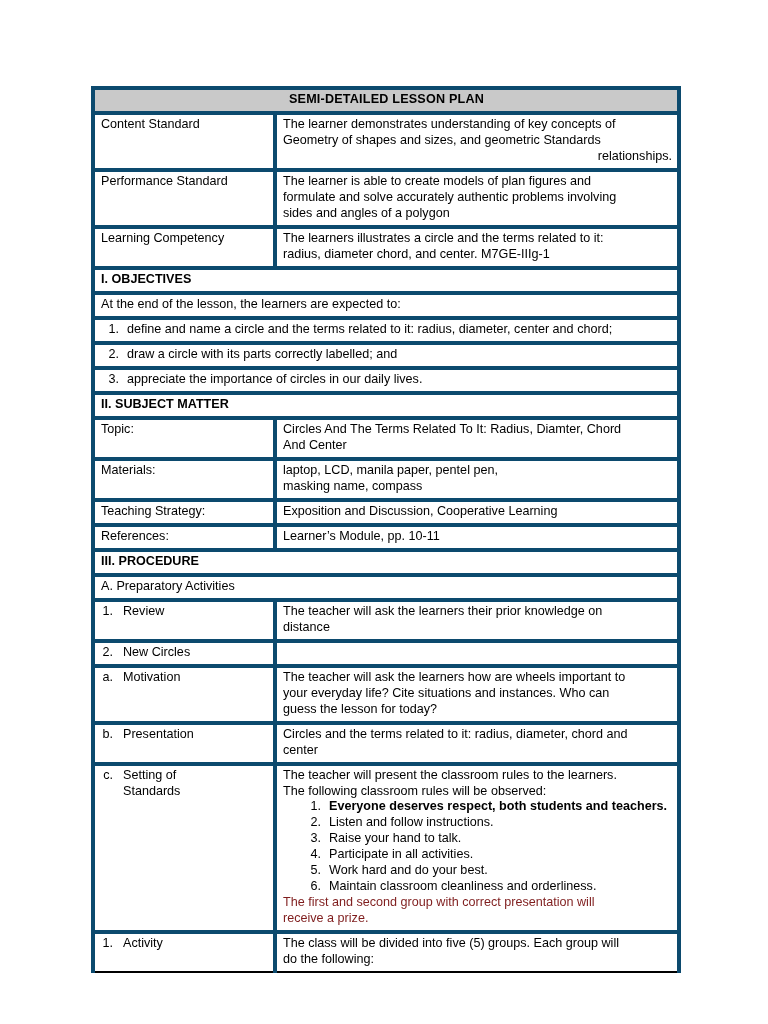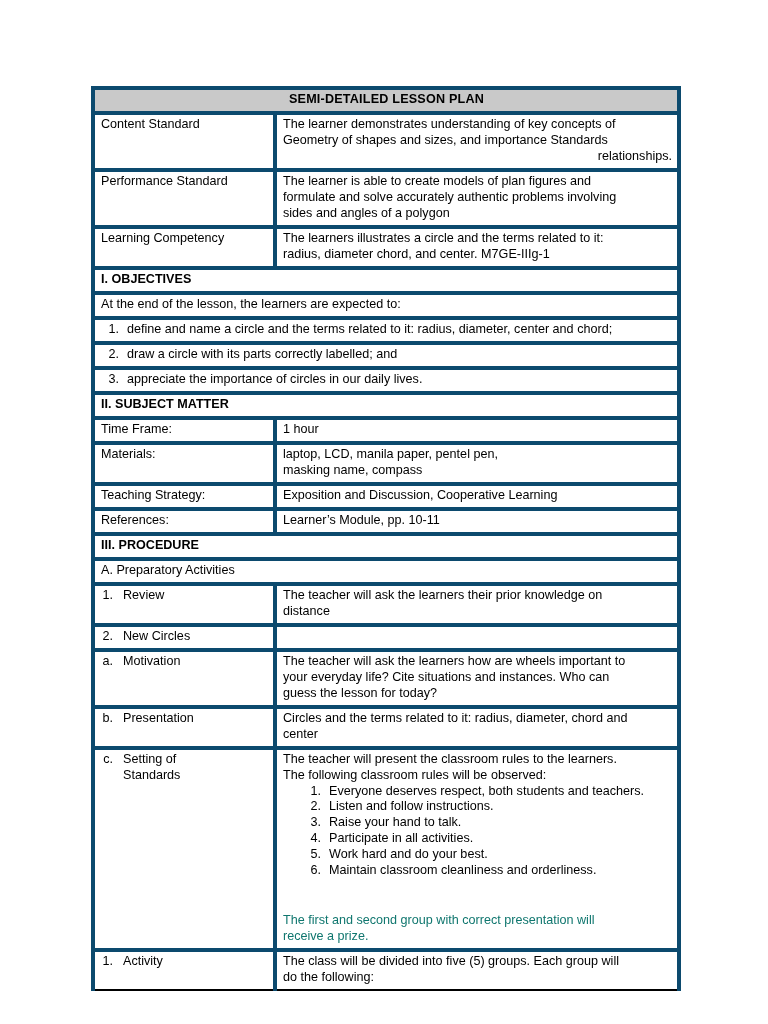--- a/index.html
+++ b/index.html
@@ -87,25 +87,24 @@
 
   
   .lbl-1 { padding-left: 18px; }
   .lbl-2 { padding-left: 50px; }
   .lbl-1 .num, .lbl-2 .num { width: 22px; padding-right: 10px; }
 
   
   .rules { margin: 0; padding: 0; list-style: none; }
   .rules .num-row { margin: 0; }
   .rules .num-row > .num { width: 46px; padding-right: 8px; }
-  .rule-justify .txt { text-align: justify; text-align-last: left; }
+  .rule-justify .txt { text-align: justify; text-align-last: left; font-weight: bold; }
 
   .red-note {
-    color: #0f766e;
-    margin-top: 34px;
+    color: #7f1d1d;
   }
 
   .tall-pad-sm { padding-bottom: 16px; }
   .tall-pad-md { padding-bottom: 22px; }
 
   .empty-cell { }
 
   .line { display: block; }
   .indent-line { display: block; padding-left: 62px; text-align: right; }
 
@@ -125,21 +124,21 @@
     <tbody>
 
       <tr>
         <td class="title-cell" colspan="2">SEMI-DETAILED LESSON PLAN</td>
       </tr>
 
       <tr>
         <td>Content Standard</td>
         <td>
           <span class="line">The learner demonstrates understanding of key concepts of</span>
-          <span class="line">Geometry of shapes and sizes, and importance Standards</span>
+          <span class="line">Geometry of shapes and sizes, and geometric Standards</span>
           <span class="indent-line">relationships.</span>
         </td>
       </tr>
 
       <tr>
         <td>Performance Standard</td>
         <td>
           <span class="line">The learner is able to   create models of plan figures and</span>
           <span class="line">formulate and solve accurately authentic problems  involving</span>
           <span class="line">sides and angles of a polygon</span>
@@ -186,25 +185,28 @@
             <span class="num">3.</span>
             <span class="txt">appreciate the importance of circles in our daily lives.</span>
           </div>
         </td>
       </tr>
 
       <tr>
         <td class="section-cell" colspan="2">II. SUBJECT MATTER</td>
       </tr>
 
-
-      <tr>
-        <td>Time Frame:</td>
-        <td>1 hour</td>
-      </tr>
+      <tr>
+        <td>Topic:</td>
+        <td>
+          <span class="line">Circles And The Terms Related To It: Radius, Diamter, Chord</span>
+          <span class="line">And Center</span>
+        </td>
+      </tr>
+
 
       <tr>
         <td>Materials:</td>
         <td>
           <span class="line">laptop, LCD, manila paper, pentel pen,</span>
           <span class="line">masking name, compass</span>
         </td>
       </tr>
 
       <tr>

